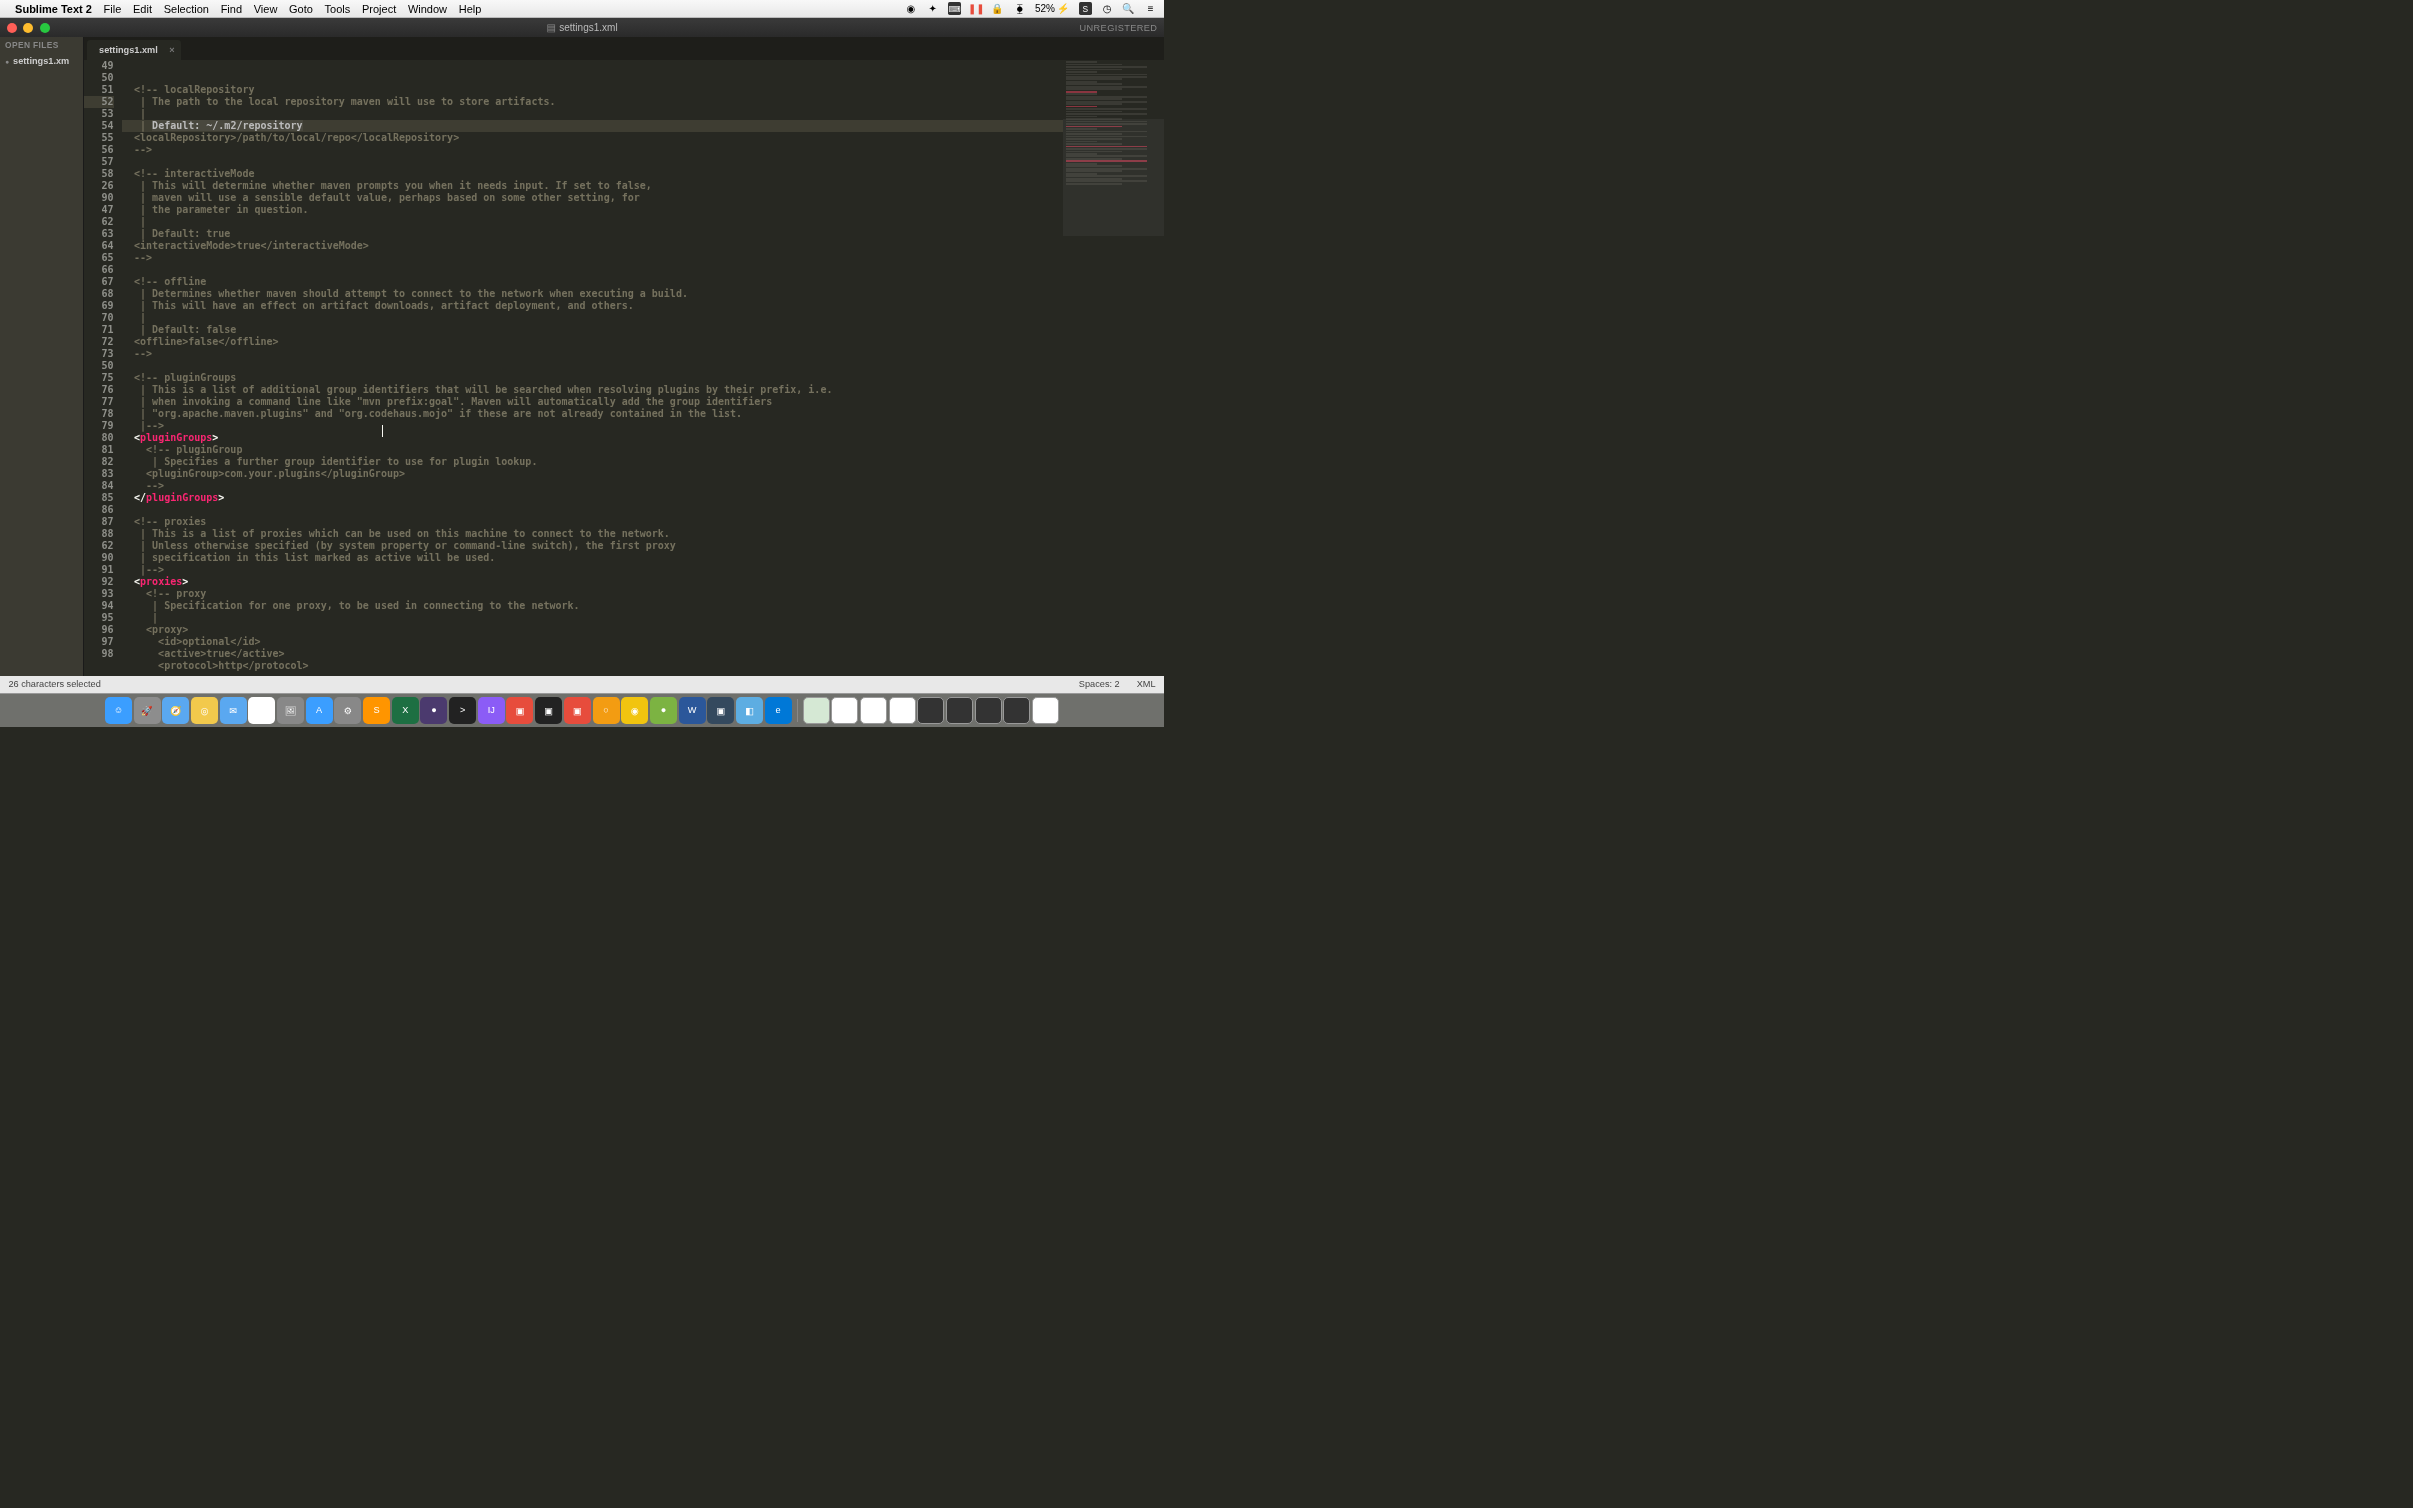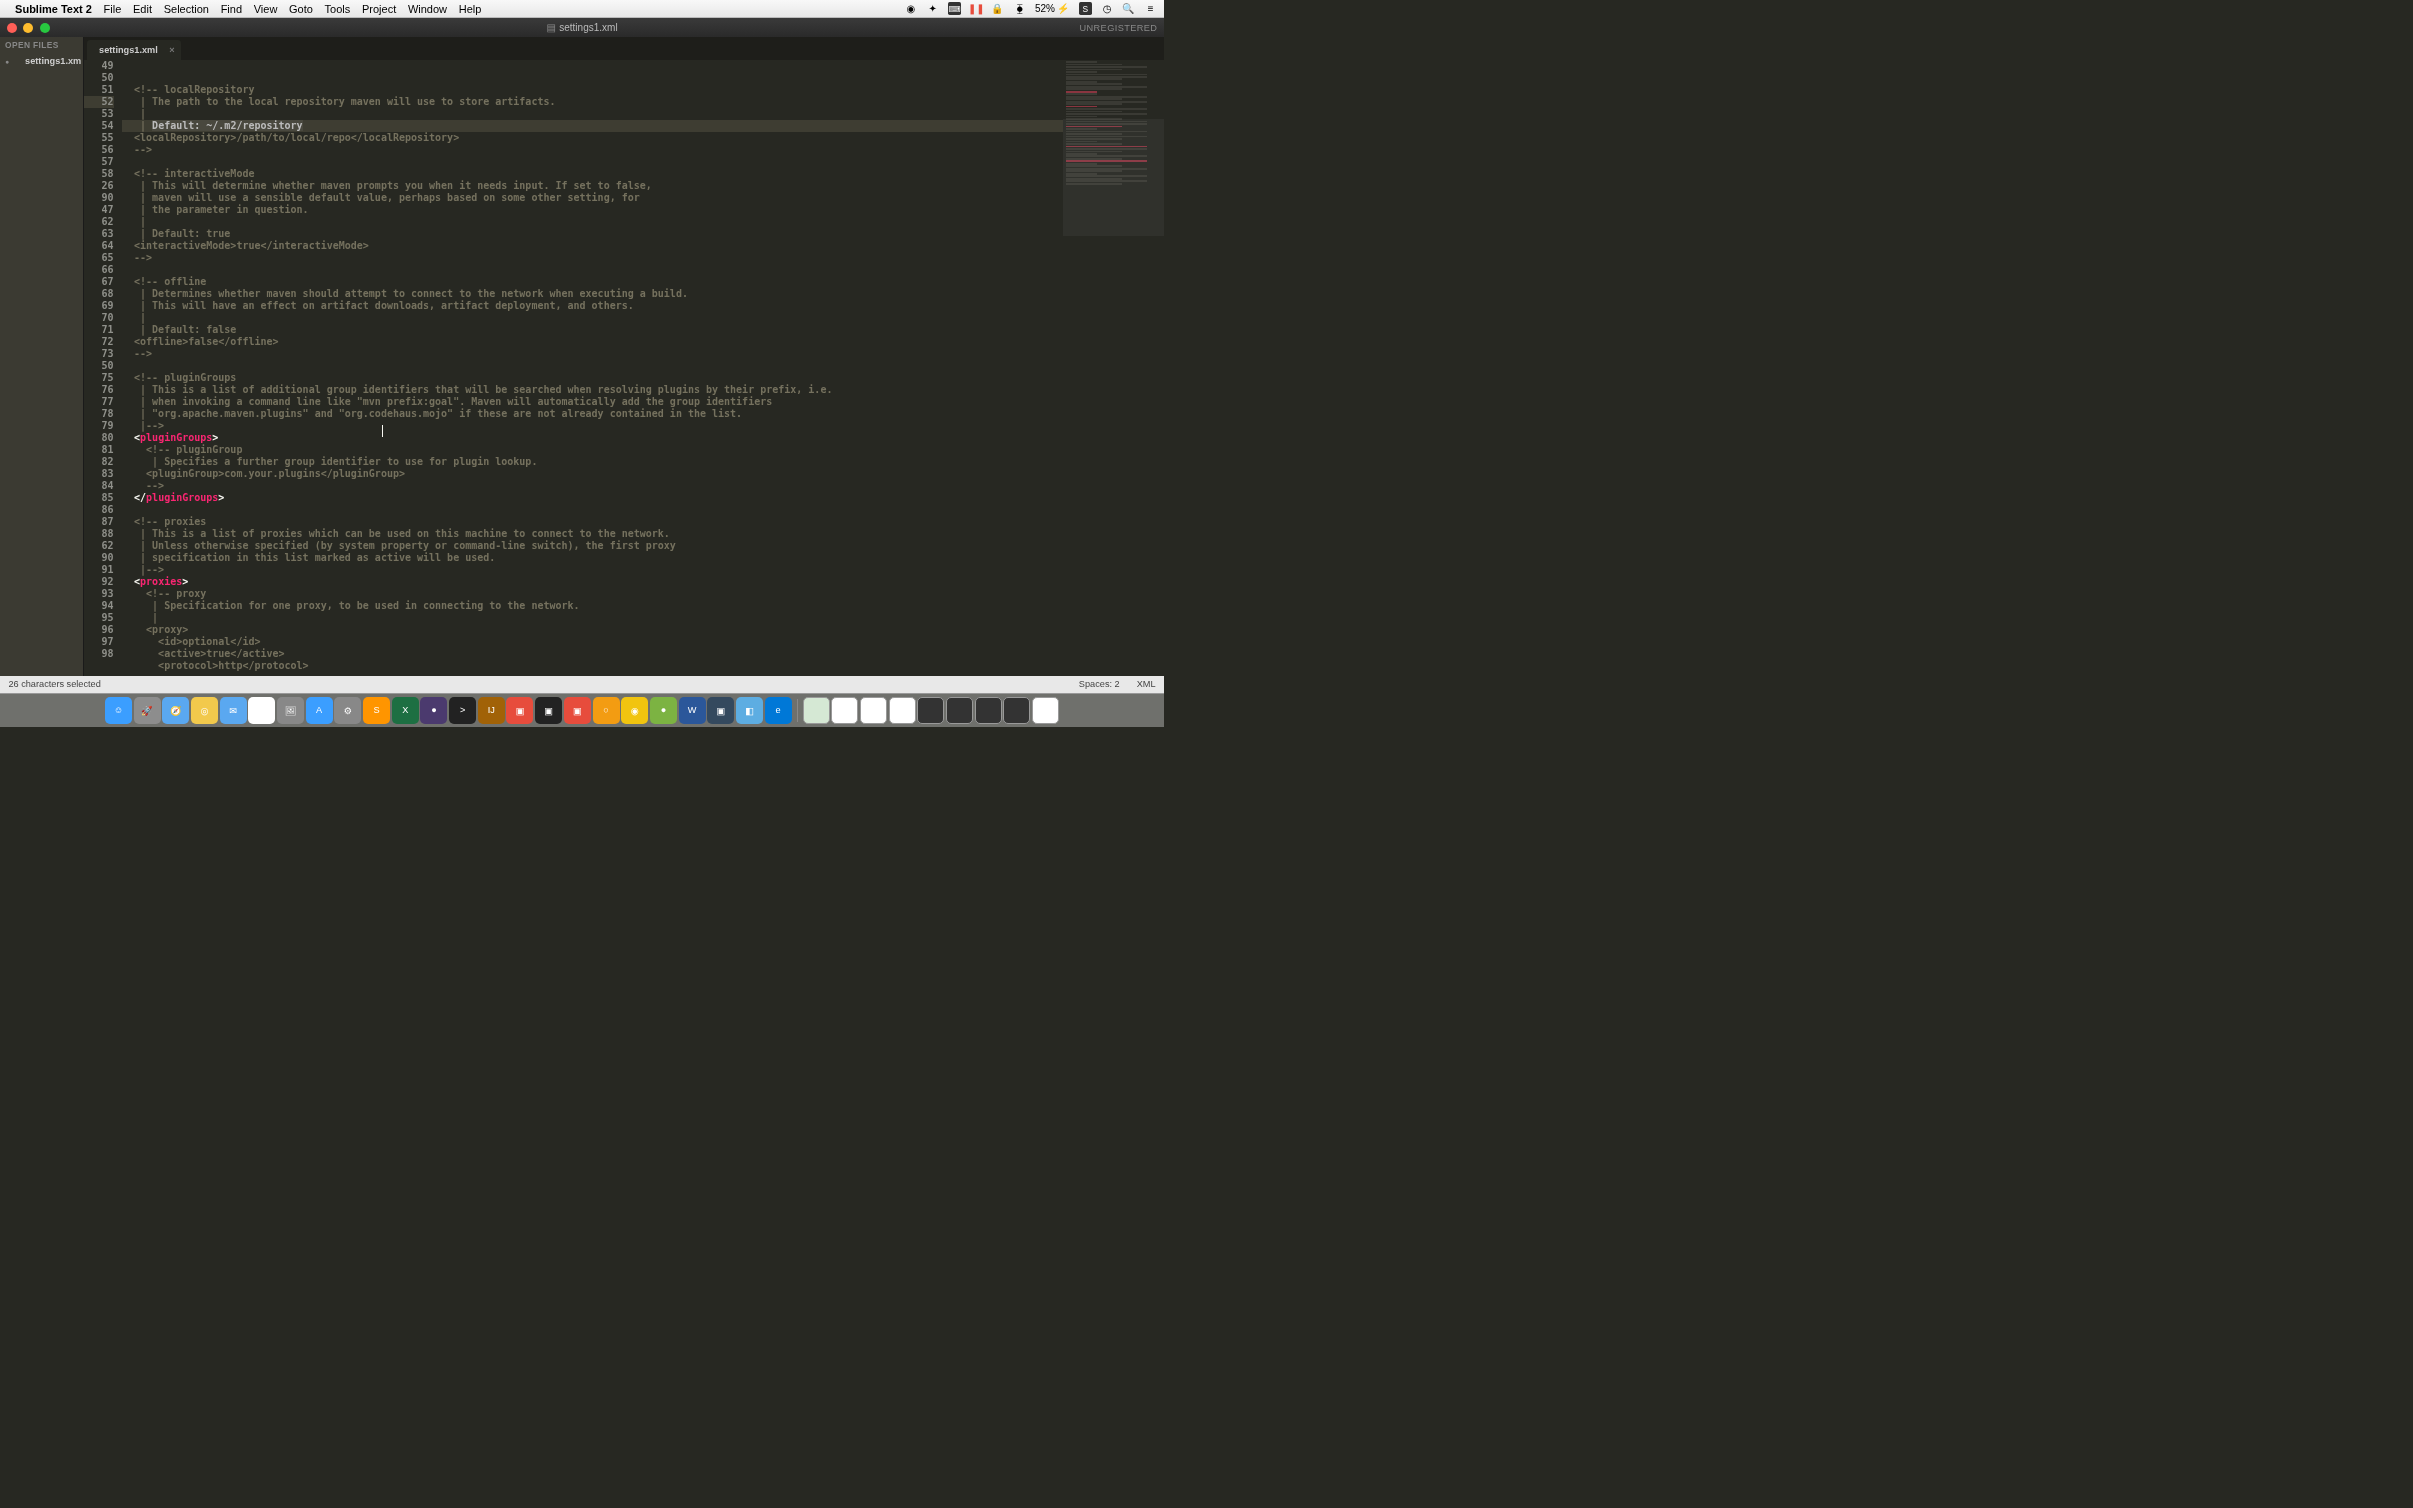--- a/index.html
+++ b/index.html
@@ -80,21 +80,21 @@
   letter-spacing: 0.4px;
 }
 .sidebar .file-entry {
   padding: 2.5px 5px;
   color: #ccc;
   font-size: 9.2px;
   white-space: nowrap;
   overflow: hidden;
   display: flex;
   align-items: center;
-  gap: 16px;
+  gap: 4px;
 }
 .sidebar .dot { color: #888; font-size: 6.7px; }
 
 .editor-wrap {
   flex: 1;
   display: flex;
   flex-direction: column;
   position: relative;
 }
 .tabs {
@@ -411,21 +411,21 @@
     <div class="dicon" style="background: rgb(242, 201, 76); color: rgb(255, 255, 255); font-size: 9.2px;">◎</div>
     <div class="dicon" style="background: rgb(90, 168, 240); color: rgb(255, 255, 255); font-size: 9.2px;">✉</div>
     <div class="dicon" style="background: rgb(255, 255, 255); color: rgb(255, 255, 255); font-size: 9.2px;">23</div>
     <div class="dicon" style="background: rgb(136, 136, 136); color: rgb(255, 255, 255); font-size: 9.2px;">🖼</div>
     <div class="dicon" style="background: rgb(59, 158, 255); color: rgb(255, 255, 255); font-size: 9.2px;">A</div>
     <div class="dicon" style="background: rgb(136, 136, 136); color: rgb(255, 255, 255); font-size: 9.2px;">⚙</div>
     <div class="dicon" style="background: rgb(255, 149, 0); color: rgb(255, 255, 255); font-size: 9.2px;">S</div>
     <div class="dicon" style="background: rgb(29, 111, 66); color: rgb(255, 255, 255); font-size: 9.2px;">X</div>
     <div class="dicon" style="background: rgb(75, 58, 110); color: rgb(255, 255, 255); font-size: 9.2px;">●</div>
     <div class="dicon" style="background: rgb(34, 34, 34); color: rgb(255, 255, 255); font-size: 9.2px;">&gt;</div>
-    <div class="dicon" style="background: #a16207; color: rgb(255, 255, 255); font-size: 9.2px;">IJ</div>
+    <div class="dicon" style="background: #8b5cf6; color: rgb(255, 255, 255); font-size: 9.2px;">IJ</div>
     <div class="dicon" style="background: rgb(231, 76, 60); color: rgb(255, 255, 255); font-size: 9.2px;">▣</div>
     <div class="dicon" style="background: rgb(34, 34, 34); color: rgb(255, 255, 255); font-size: 9.2px;">▣</div>
     <div class="dicon" style="background: rgb(231, 76, 60); color: rgb(255, 255, 255); font-size: 9.2px;">▣</div>
     <div class="dicon" style="background: rgb(243, 156, 18); color: rgb(255, 255, 255); font-size: 9.2px;">○</div>
     <div class="dicon" style="background: rgb(241, 196, 15); color: rgb(255, 255, 255); font-size: 9.2px;">◉</div>
     <div class="dicon" style="background: rgb(124, 179, 66); color: rgb(255, 255, 255); font-size: 9.2px;">●</div>
     <div class="dicon" style="background: rgb(43, 87, 154); color: rgb(255, 255, 255); font-size: 9.2px;">W</div>
     <div class="dicon" style="background: rgb(52, 73, 94); color: rgb(255, 255, 255); font-size: 9.2px;">▣</div>
     <div class="dicon" style="background: rgb(93, 173, 226); color: rgb(255, 255, 255); font-size: 9.2px;">◧</div>
     <div class="dicon" style="background: rgb(0, 120, 215); color: rgb(255, 255, 255); font-size: 9.2px;">e</div>

